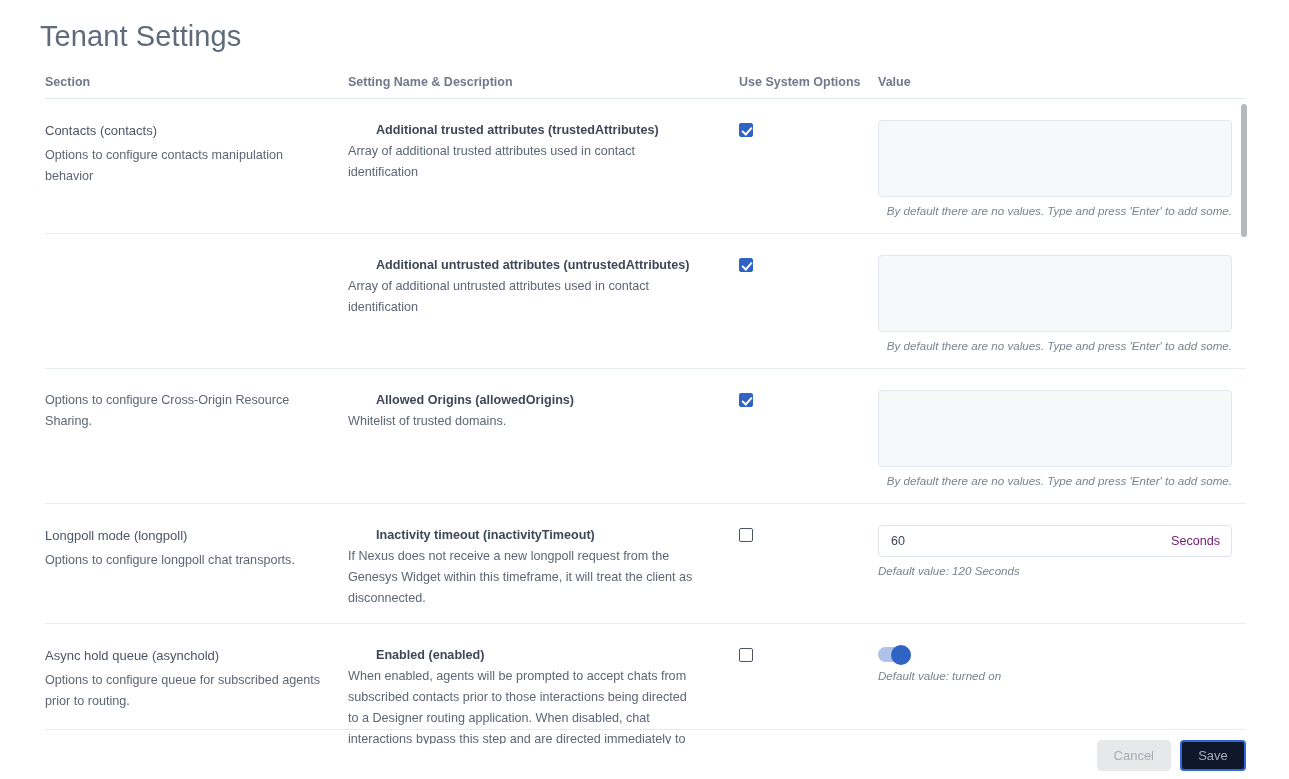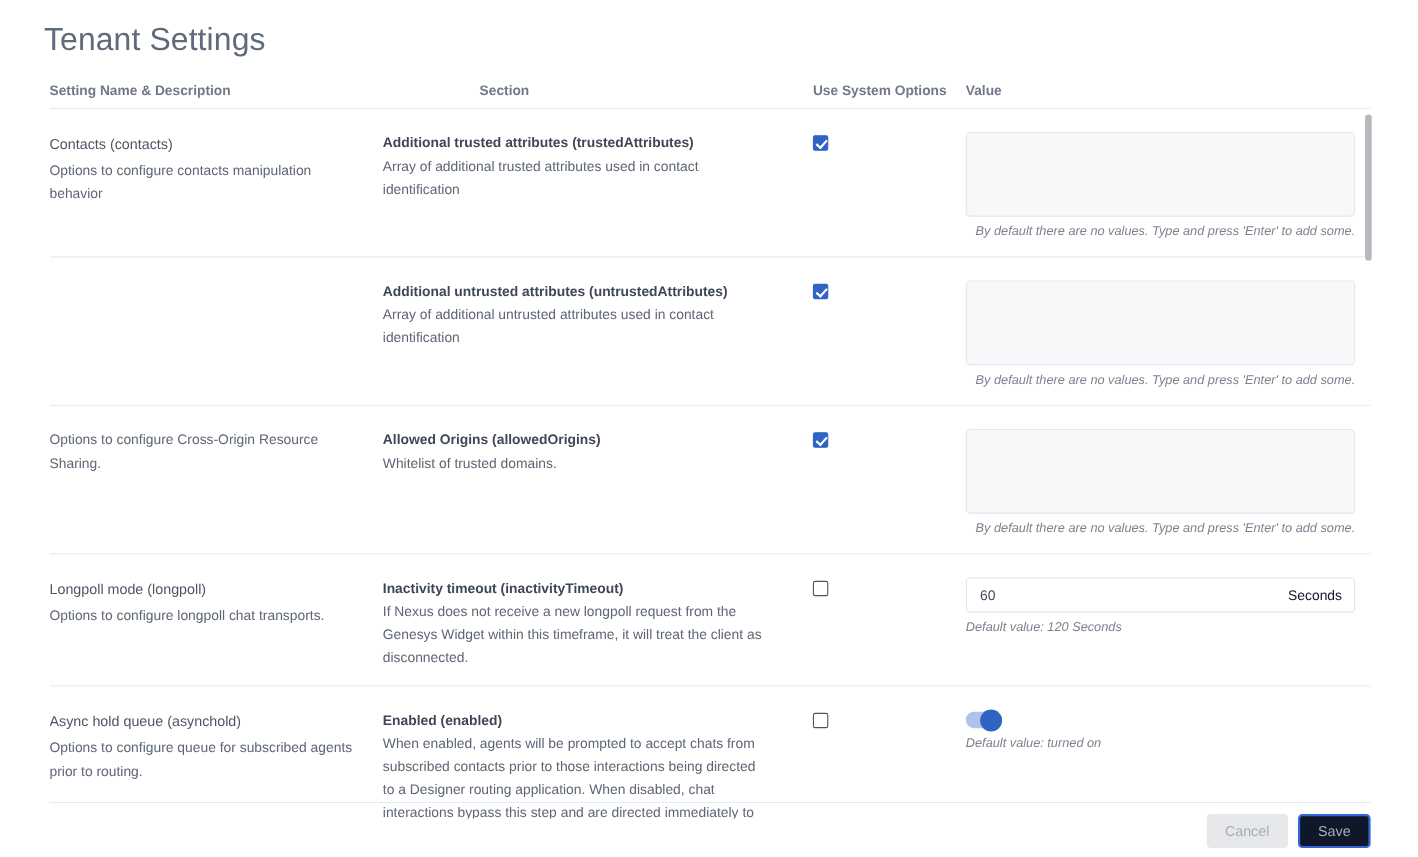--- a/index.html
+++ b/index.html
@@ -80,20 +80,21 @@
     font-size: 12.6px;
     color: #5d6674;
     line-height: 21px;
     padding-right: 24px;
   }
   .set-name {
     font-size: 12.6px;
     font-weight: bold;
     color: #3f4756;
     line-height: 21px;
+    margin-left: 28px;
   }
   .set-desc {
     font-size: 12.6px;
     color: #5d6674;
     line-height: 21px;
     padding-right: 42px;
   }
 
   
   .cb-cell { padding-top: 3px; }
@@ -150,21 +151,21 @@
     align-items: center;
     justify-content: space-between;
     padding: 0 11px 0 12px;
   }
   .numfield .val {
     font-size: 12.6px;
     color: #3f4756;
   }
   .numfield .unit {
     font-size: 12.6px;
-    color: #0f172a;
+    color: #701a75;
     margin-left: 24px;
   }
 
   .toggle {
     width: 33px; height: 15px;
     border-radius: 9px;
     background: #aec2ea;
     position: relative;
     cursor: pointer;
     margin-top: 2px;
@@ -229,22 +230,22 @@
 </head>
 <body>
 
 <div id="page">
 
   <div class="page-title">Tenant Settings</div>
 
   <div class="table">
 
     <div class="thead">
+      <div class="th col-section">Section</div>
       <div class="th col-setting">Setting Name &amp; Description</div>
-      <div class="th col-section">Section</div>
       <div class="th col-default">Use System Options</div>
       <div class="th col-value">Value</div>
     </div>
 
     <div class="tbody">
 
       <div class="row">
         <div class="col-section">
           <div class="sec-title">Contacts (contacts)</div>
           <div class="sec-desc">Options to configure contacts manipulation behavior</div>

